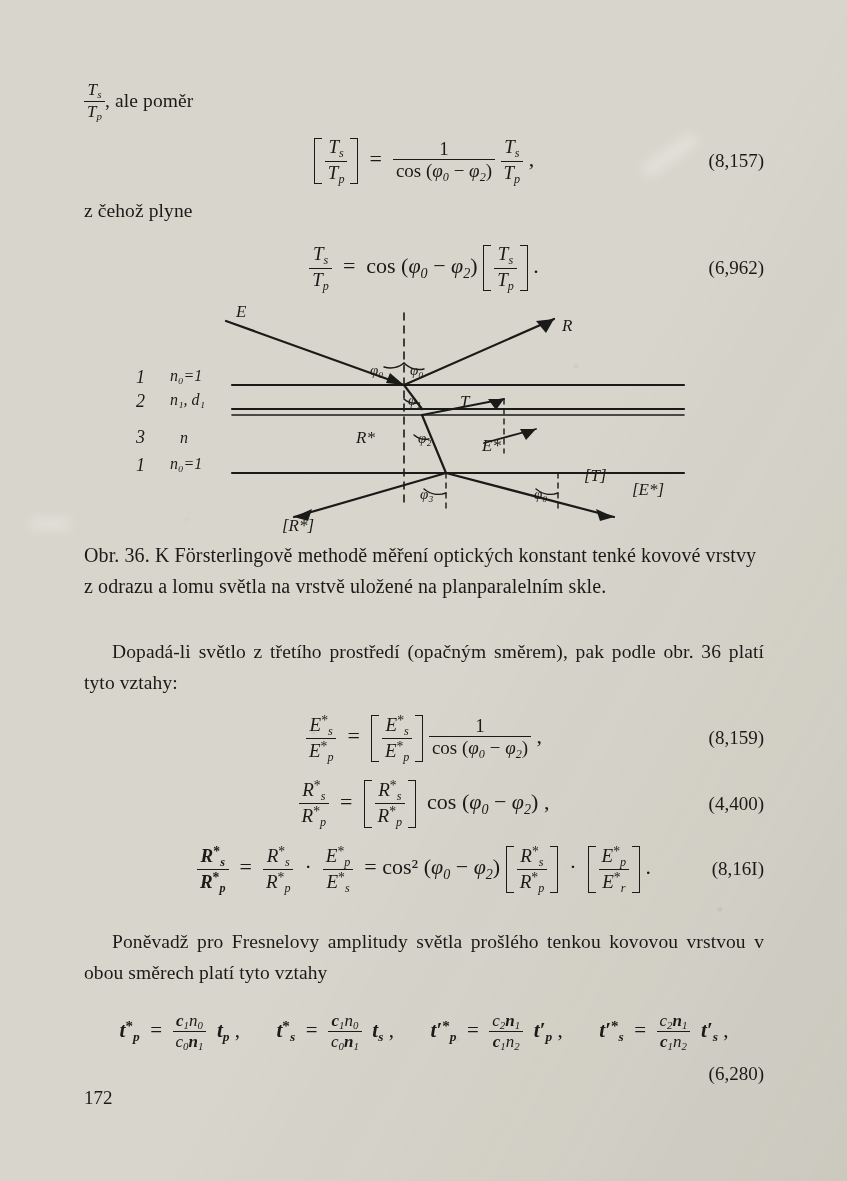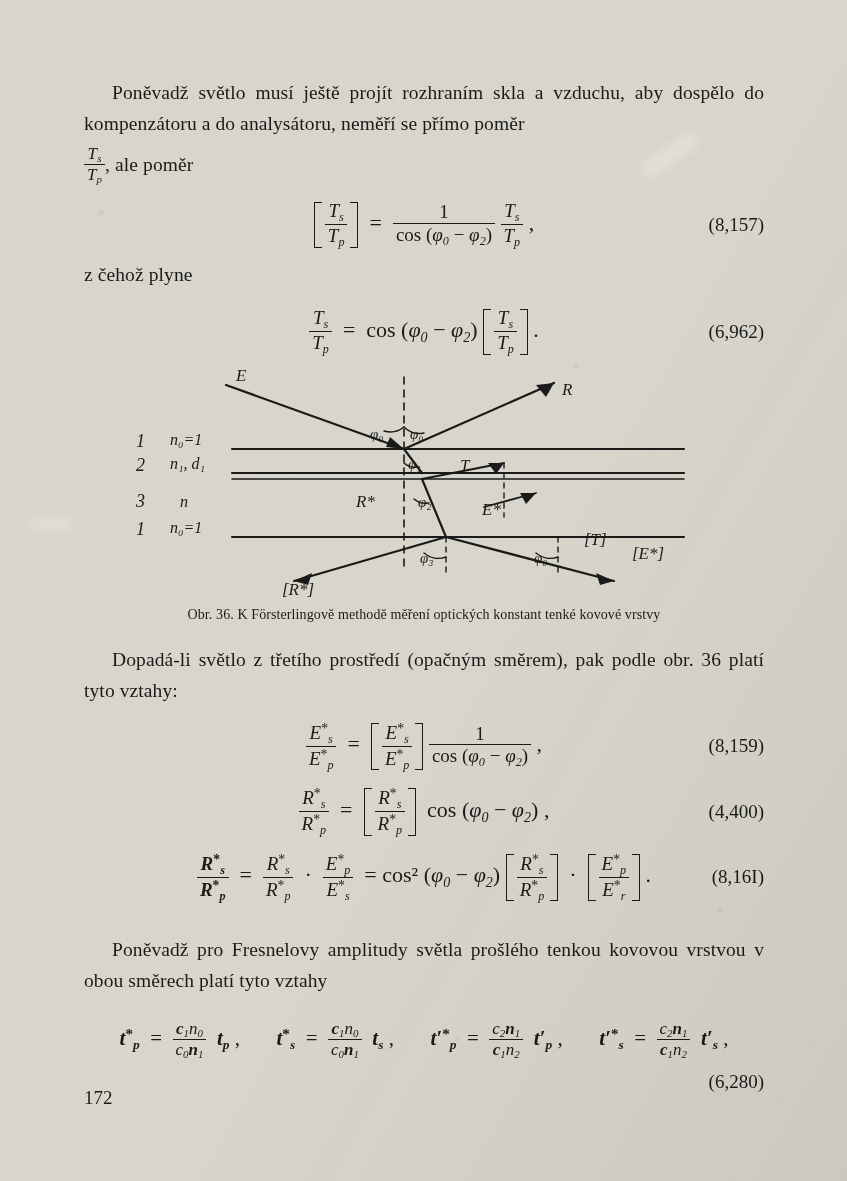--- a/index.html
+++ b/index.html
@@ -124,23 +124,22 @@
   .inline-frac-small {
     font-size: 17px;
   }
   .figure {
     position: relative;
     width: 680px;
     height: 232px;
     margin: 10px 0 6px 0;
   }
   .caption {
-    font-size: 14px;
+    font-size: 20px;
     line-height: 1.45;
-    text-align: center;
     margin: 2px 0 0 0;
     letter-spacing: .1px;
   }
   .folio {
     position: absolute;
     left: 84px;
     bottom: 72px;
     font-size: 19px;
   }
   .bold-math {
@@ -163,23 +162,20 @@
     filter: blur(6px);
   }
 </style>
 </head>
 <body>
 
 <div class="page">
 
   <div class="content">
 
-    <p class="para indent">
-      <span>Poněvadž světlo musí ještě projít rozhraním skla a vzduchu, aby dospělo do kompenzátoru a do analysátoru, neměří se přímo poměr</span>
-    </p>
     <p class="para" style="margin-top:2px;">
       <span class="frac math inline-frac-small" style="vertical-align:-10px;">
         <span class="num">T<span class="sub">s</span></span>
         <span class="den">T<span class="sub">p</span></span>
       </span><span>, ale poměr</span>
     </p>
 
     <div class="eqline" style="margin-top:14px;">
       <span class="math" style="font-size:22px;">
         <span class="brk">
@@ -292,22 +288,23 @@
           <text x="326" y="72" font-size="15">φ₀</text>
           <text x="324" y="102" font-size="15">φ₁</text>
           <text x="334" y="140" font-size="15">φ₂</text>
           <text x="336" y="196" font-size="15">φ₃</text>
           <text x="450" y="196" font-size="15">φ₀</text>
         </g>
       </svg>
     </div>
 
     <p class="caption">Obr. 36. K Försterlingově methodě měření optických konstant tenké kovové vrstvy</p>
-
-    <p class="para indent" style="margin-top:20px;">Dopadá-li světlo z třetího prostředí (opačným směrem), pak podle obr. 36 platí tyto vztahy:</p>
+    <p class="caption">z odrazu a lomu světla na vrstvě uložené na planparalelním skle.</p>
+
+    <p class="para indent" style="margin-top:36px;">Dopadá-li světlo z třetího prostředí (opačným směrem), pak podle obr. 36 platí tyto vztahy:</p>
 
     <div class="eqline" style="margin-top:14px;">
       <span class="math" style="font-size:22px;">
         <span class="frac" style="font-size:19px;">
           <span class="num">E<span class="supstar">*</span><span class="sub">s</span></span>
           <span class="den">E<span class="supstar">*</span><span class="sub">p</span></span>
         </span>
         <span class="mathop">&nbsp;=&nbsp;</span>
         <span class="brk">
           <span class="frac" style="font-size:19px;">

